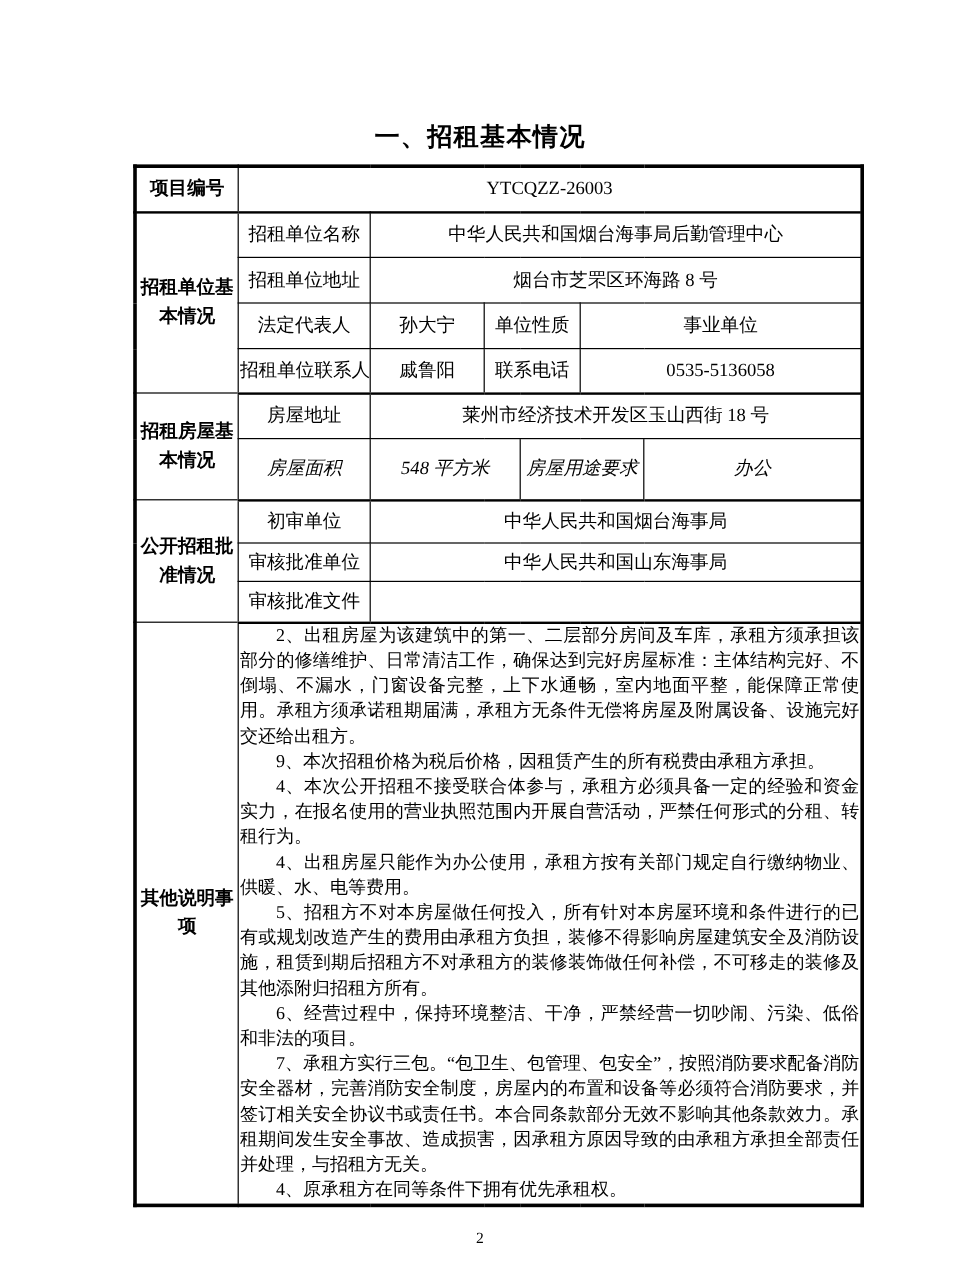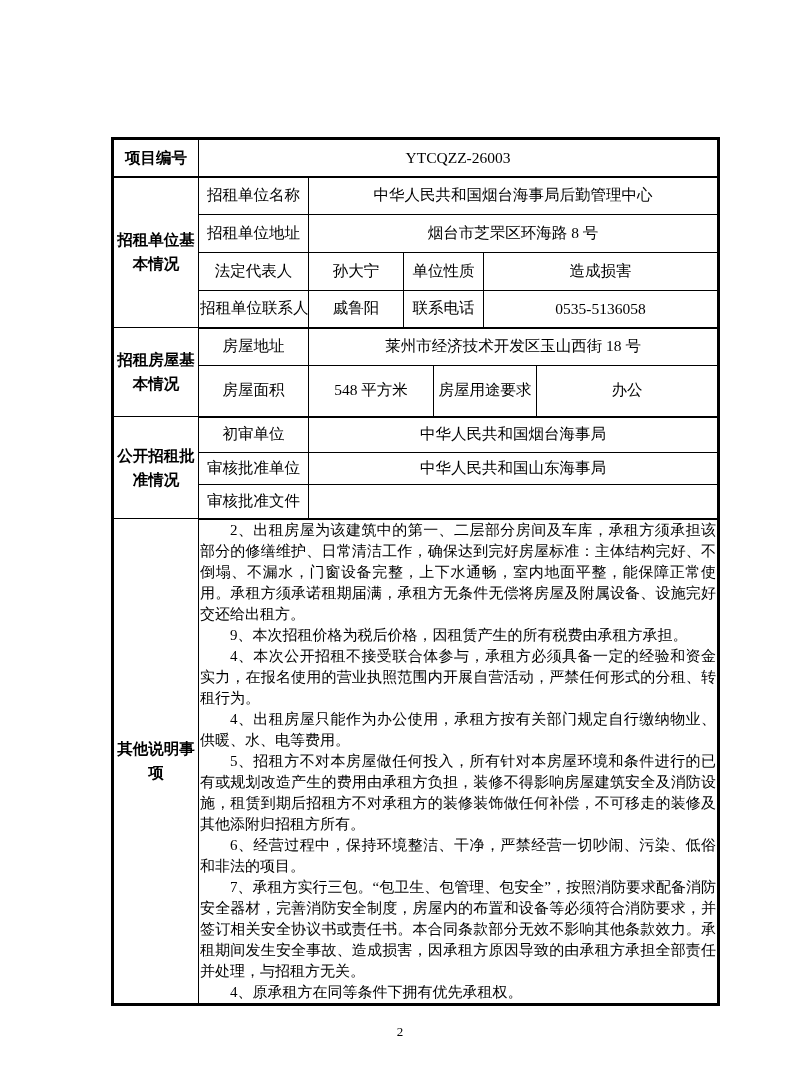--- a/index.html
+++ b/index.html
@@ -70,20 +70,21 @@
     width: 800px;
     text-align: center;
     font-size: 13px;
   }
 </style>
 </head>
 <body>
 
 <div class="page">
 
+  <h1 class="doc-title">一、招租基本情况</h1>
 
   <table class="form">
     <colgroup>
       <col style="width:86px">
         <col style="width:110px">
         <col style="width:95px">
       <col style="width:30px">
         <col style="width:50px">
         <col style="width:53px">
       <col style="width:182px">
@@ -101,35 +102,35 @@
       <td colspan="5">中华人民共和国烟台海事局后勤管理中心</td>
     </tr>
     <tr style="height:38px;">
       <td class="lbl">招租单位地址</td>
       <td colspan="5">烟台市芝罘区环海路 8 号</td>
     </tr>
     <tr style="height:38px;">
       <td class="lbl">法定代表人</td>
       <td>孙大宁</td>
       <td class="lbl" colspan="2">单位性质</td>
-      <td colspan="2">造成损害</td>
+      <td colspan="2">事业单位</td>
     </tr>
     <tr class="sec-end" style="height:37px;">
       <td class="lbl">招租单位联系人</td>
       <td>戚鲁阳</td>
       <td class="lbl" colspan="2">联系电话</td>
       <td colspan="2">0535-5136058</td>
     </tr>
 
     <tr style="height:38px;padding-left:36px;">
       <td class="hdr" rowspan="2">招租房屋基本情况</td>
       <td class="lbl">房屋地址</td>
       <td colspan="5">莱州市经济技术开发区玉山西街 18 号</td>
     </tr>
-    <tr class="sec-end" style="height:51px;">
+    <tr class="sec-end" style="height:51px;font-style:italic;">
       <td class="lbl">房屋面积</td>
       <td colspan="2">548 平方米</td>
       <td class="lbl" colspan="2">房屋用途要求</td>
       <td>办公</td>
     </tr>
 
     <tr style="height:36px;">
       <td class="hdr" rowspan="3">公开招租批准情况</td>
       <td class="lbl">初审单位</td>
       <td colspan="5">中华人民共和国烟台海事局</td>

